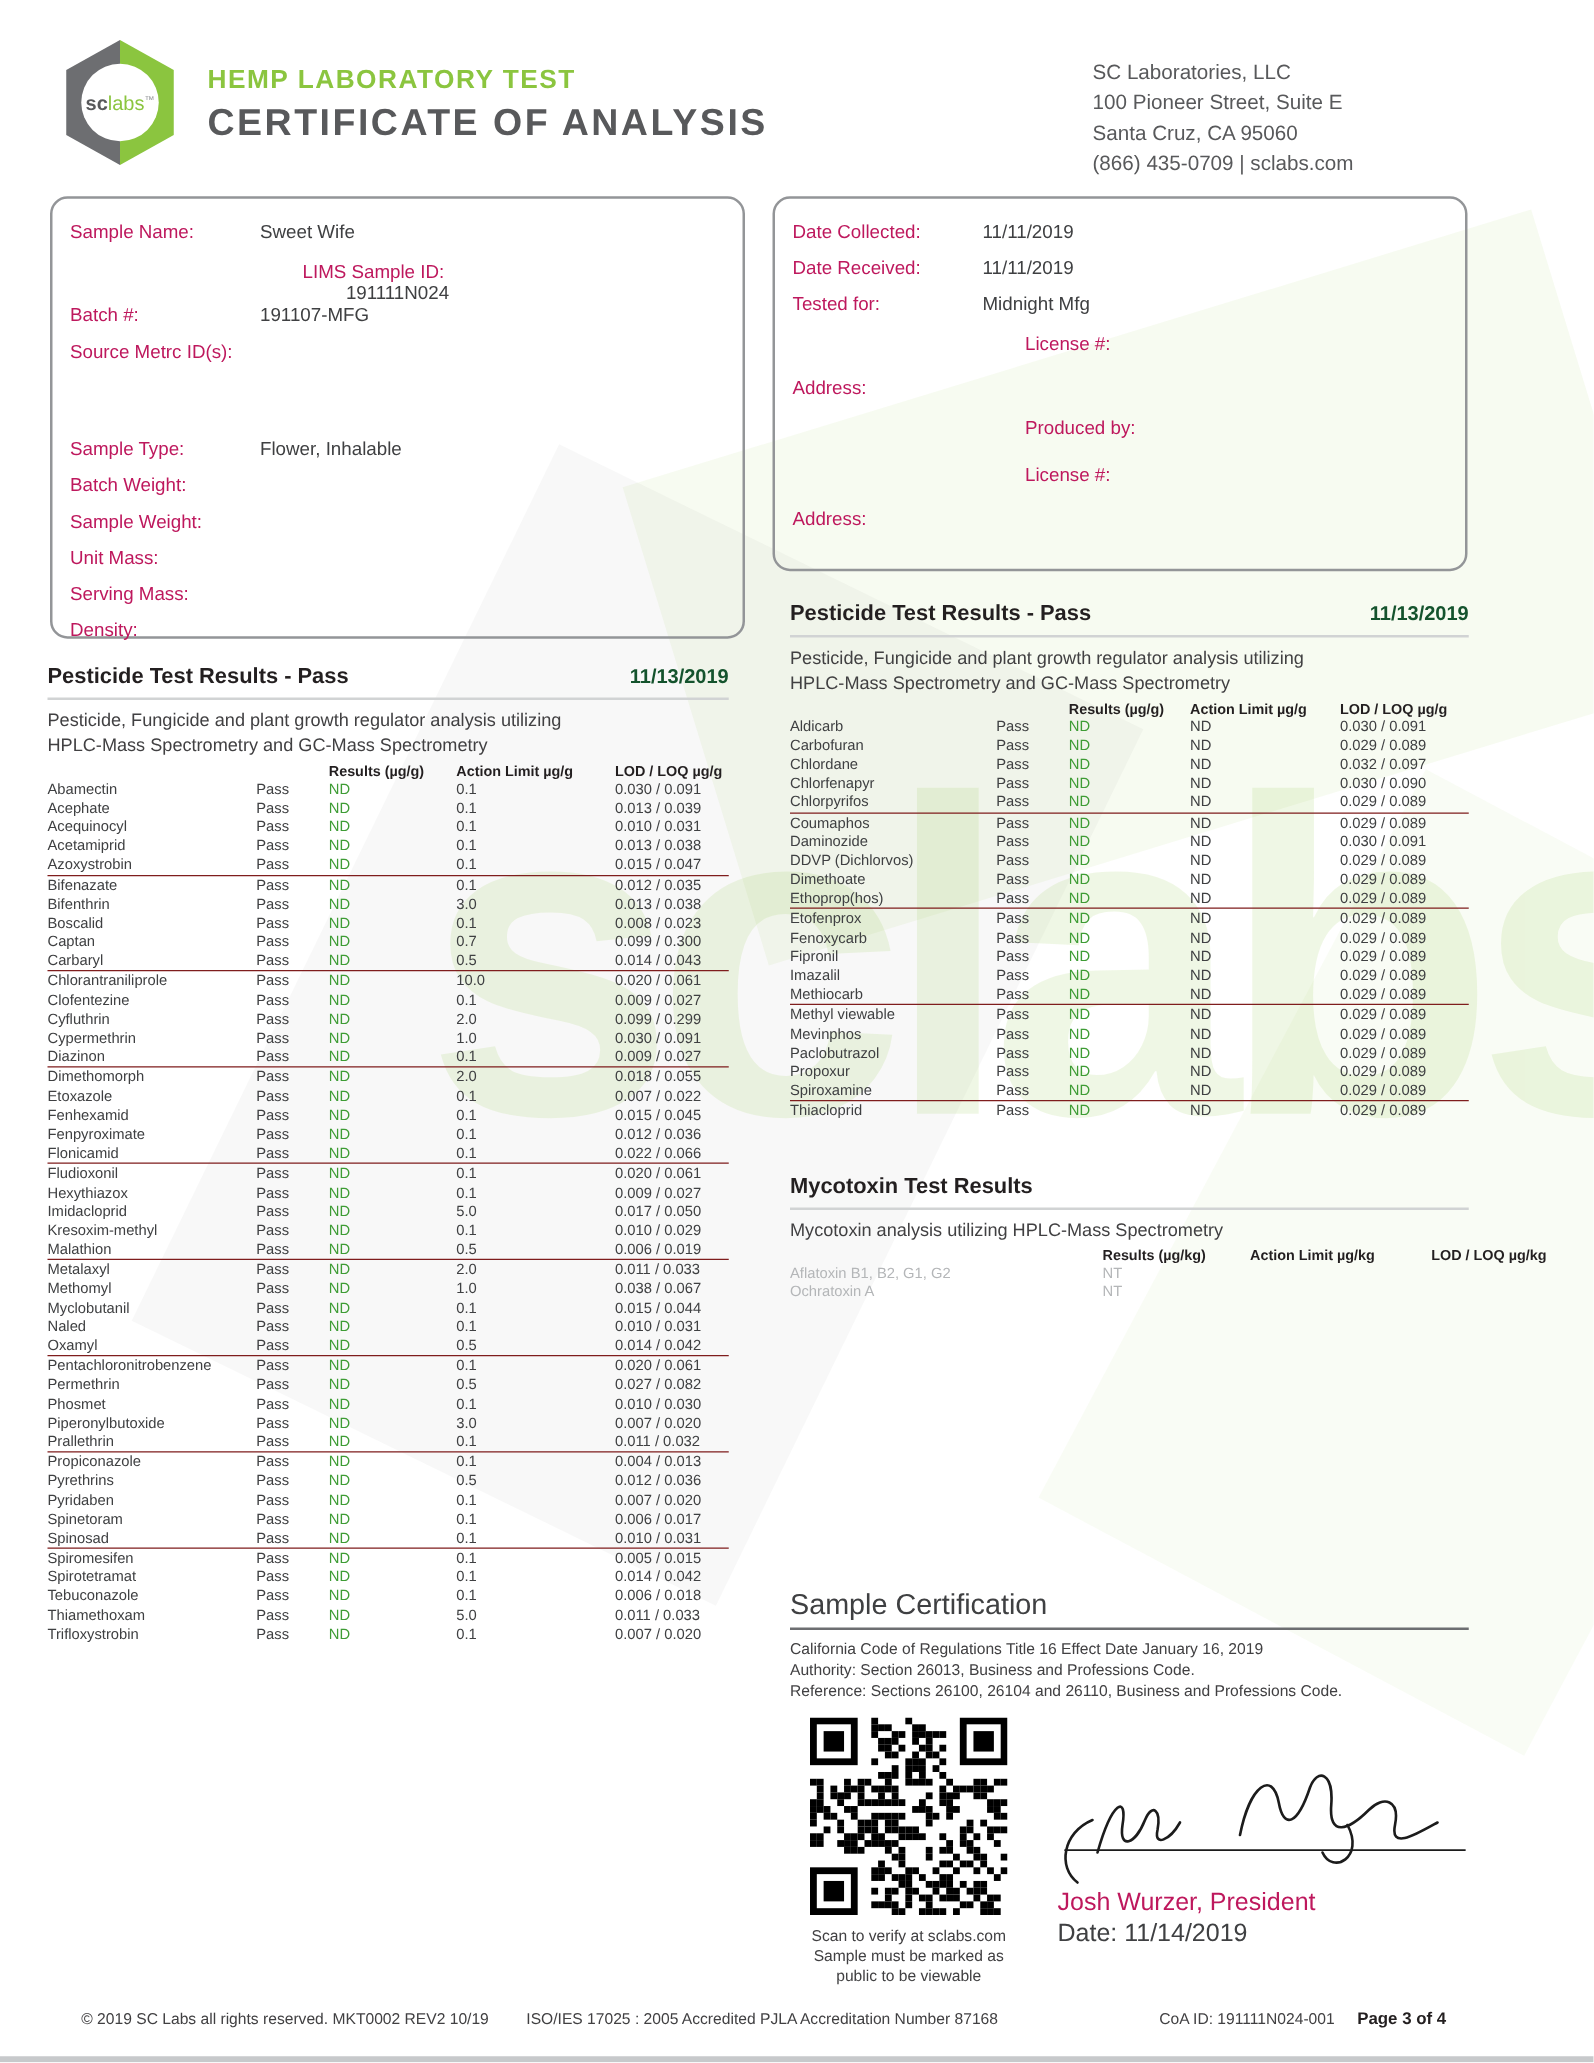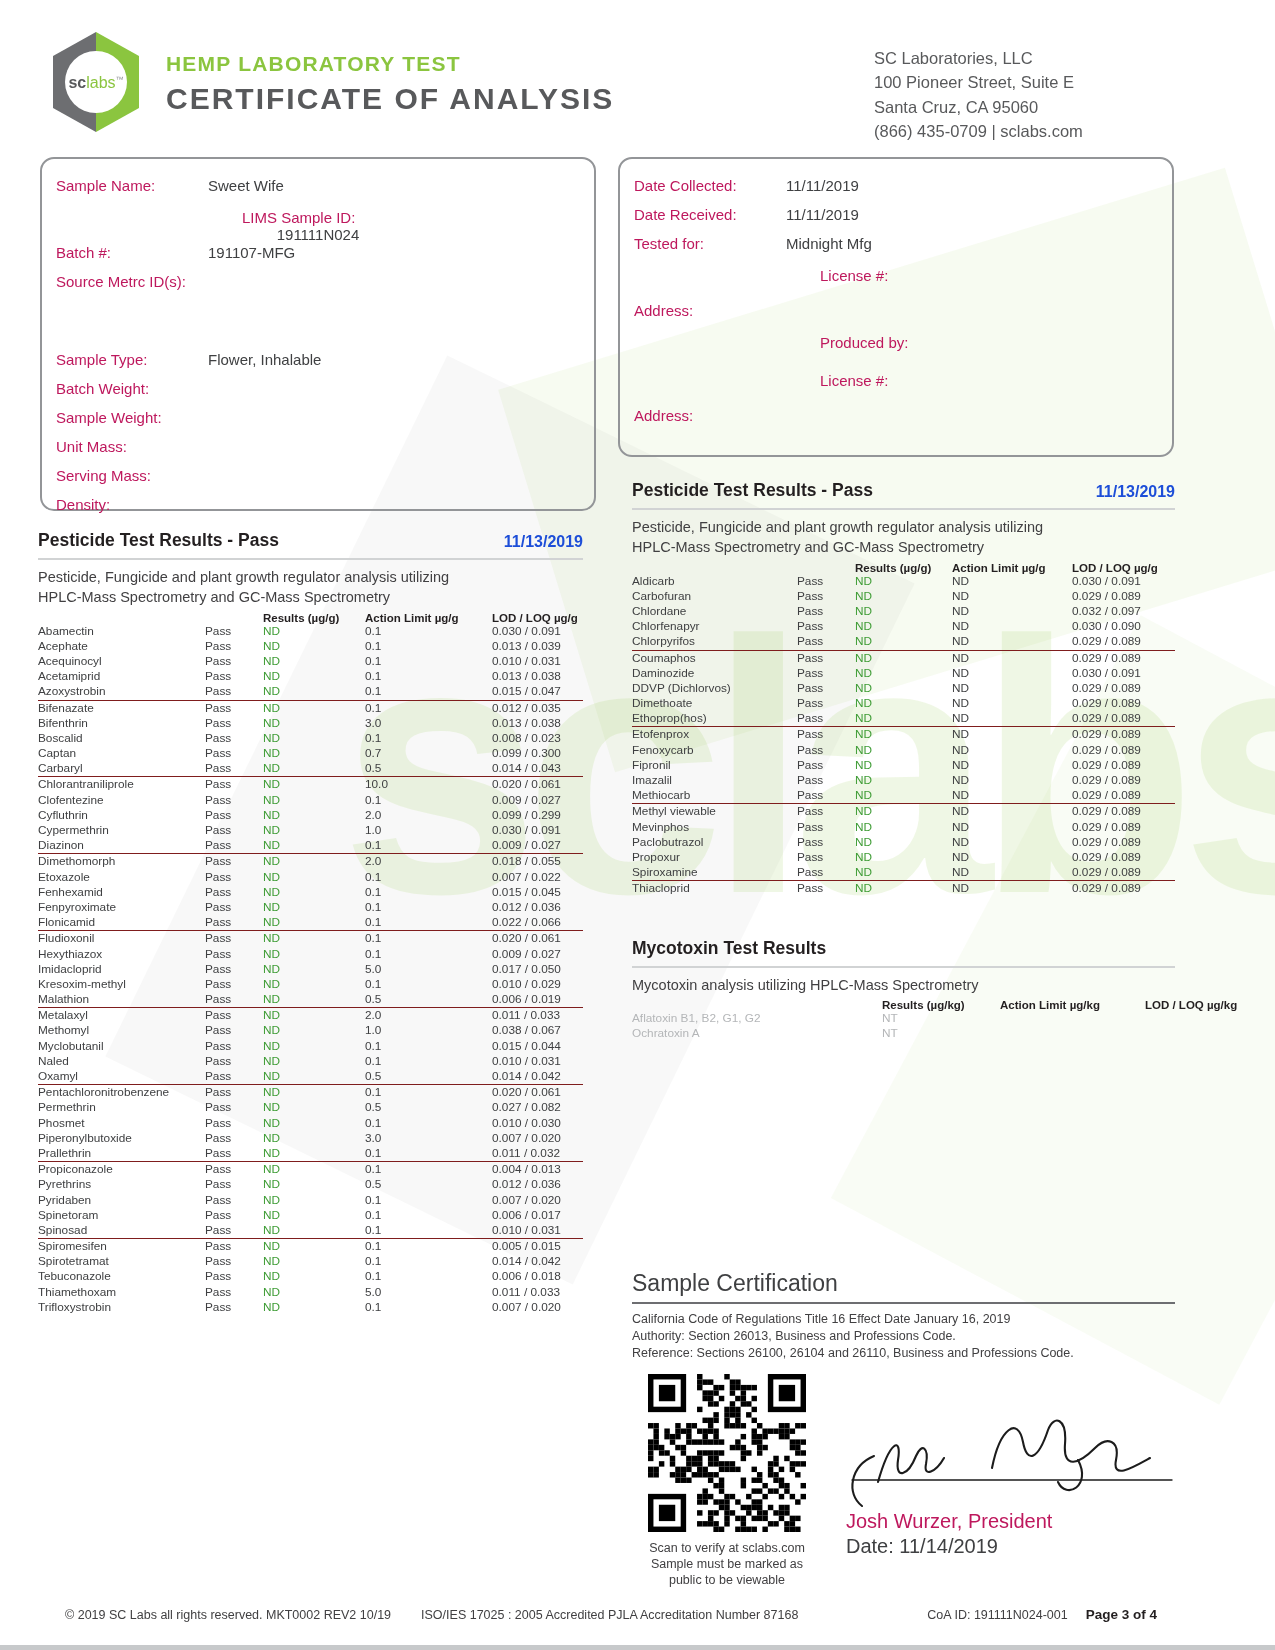--- a/index.html
+++ b/index.html
@@ -40,21 +40,21 @@
 
   
   .sec { position:absolute; z-index:1; }
   .sec-left  { left:38px;  top:530px;  width:545px; }
   .sec-right { left:632px; top:480px;  width:543px; }
   .sec-myco  { left:632px; top:938px;  width:543px; }
   .sec-cert  { left:632px; top:1270px; width:543px; }
   .sec-head { display:flex; justify-content:space-between; align-items:flex-end;
     border-bottom:2px solid #d1d3d4; padding-bottom:7px; }
   .sec-title { font-size:17.5px; font-weight:700; color:#231f20; }
-  .sec-date  { font-size:16px;  font-weight:700; color:#1d4ed8; }
+  .sec-date  { font-size:16px;  font-weight:700; color:#14532d; }
   .sec-sub { font-size:14.5px; color:#414042; line-height:1.4; margin-top:7px; }
 
   
   .thead, .trow { display:grid; white-space:nowrap; }
   .t-left  .thead, .t-left  .trow { grid-template-columns:167px 58px 102px 127px 1fr; }
   .t-right .thead, .t-right .trow { grid-template-columns:165px 58px 97px 120px 1fr; }
   .t-myco  .thead, .t-myco  .trow { grid-template-columns:230px 98px 125px 1fr;gap:20px; }
   .thead { font-size:11.5px; font-weight:700; color:#231f20; height:16px; align-items:end; }
   .trow { font-size:11.8px; height:15.2px; line-height:15.2px; color:#3f4042; }
   .trow.sep { border-bottom:1px solid #7f1d1d; }

